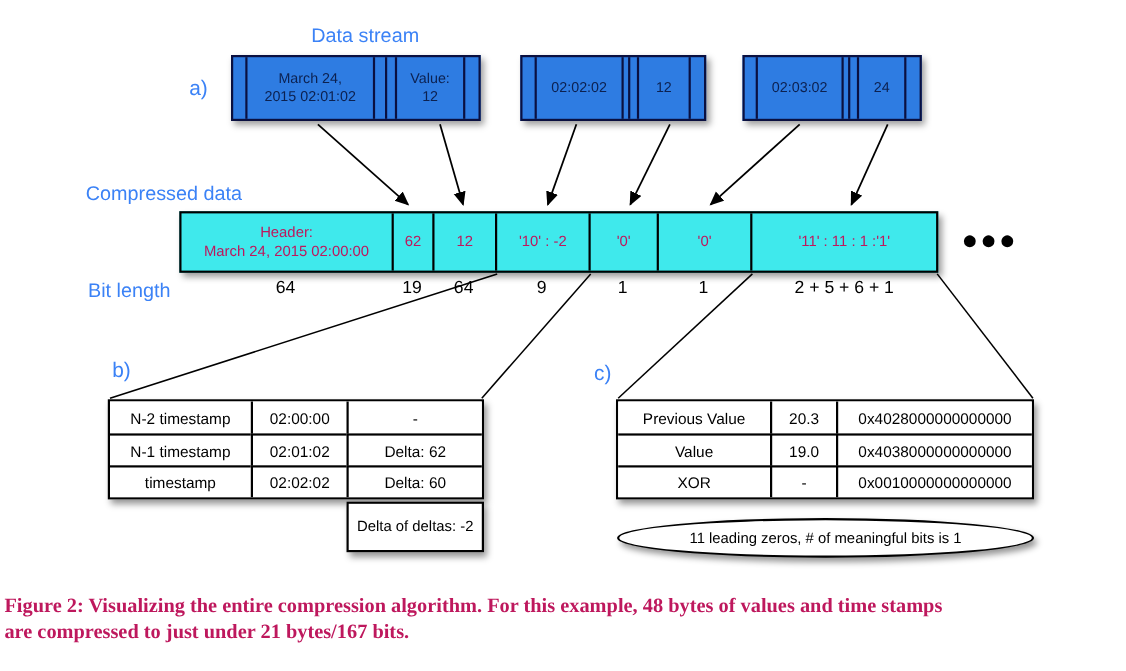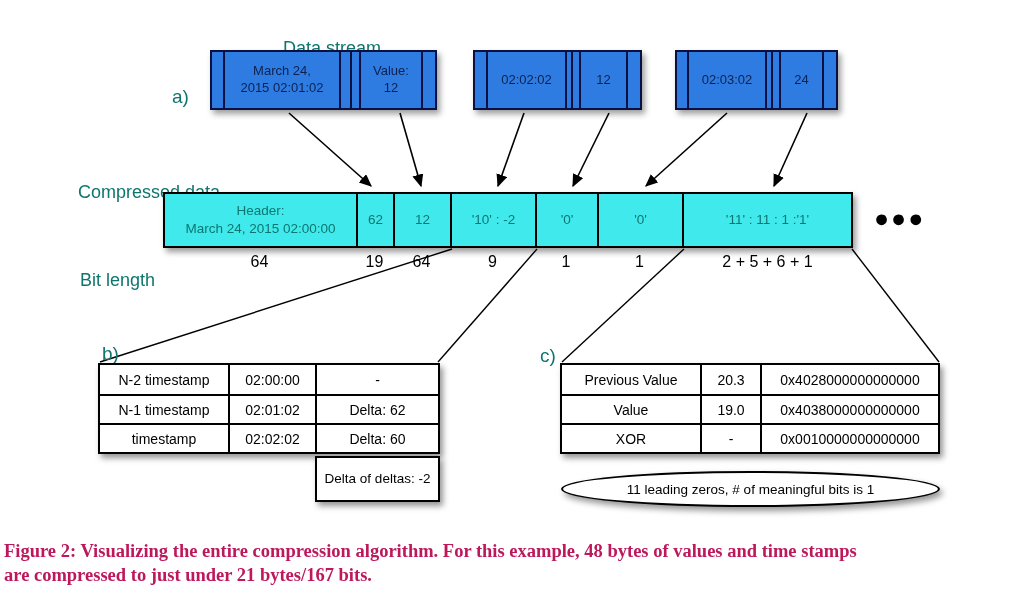--- a/index.html
+++ b/index.html
@@ -1,40 +1,40 @@
 <!DOCTYPE html>
 <html><head>
 <meta charset="utf-8">
 <style>
   html,body { margin:0; padding:0; background:#ffffff; }
   .stage {
     position:relative; width:1024px; height:610px; background:#ffffff;
     font-family:"Liberation Sans", sans-serif; overflow:hidden; color:#000;
   }
-  .lbl { position:absolute; color:#0f766e; white-space:nowrap;margin-top:16px; }
+  .lbl { position:absolute; color:#3b82f6; white-space:nowrap; }
 
   
   .stream-box {
     position:absolute; top:50px; height:60px; display:flex;
     background:#2e7ce2; border:2px solid #0a1040; box-sizing:border-box;
     box-shadow:3px 4px 6px rgba(0,0,0,0.38); color:#0c2150;
   }
   .stream-box .cell {
     box-sizing:border-box; border-right:2px solid #0a1040; flex:0 0 auto;
     display:flex; flex-direction:column; justify-content:center; align-items:center;
     text-align:center; font-size:13px; line-height:1.3; overflow:hidden;
   }
   .stream-box .cell:last-child { border-right:none; }
   .stream-box .grow { flex:1 1 auto; }
 
   
   .comp-bar {
     position:absolute; left:163px; top:192px; width:690px; height:56px;
     display:flex; background:#3fe9ec; border:2px solid #000; box-sizing:border-box;
-    box-shadow:3px 4px 6px rgba(0,0,0,0.4); color:#0f766e;
+    box-shadow:3px 4px 6px rgba(0,0,0,0.4); color:#be185d;
   }
   .comp-bar .seg {
     box-sizing:border-box; border-right:2px solid #000; flex:0 0 auto;
     display:flex; flex-direction:column; justify-content:center; align-items:center;
     text-align:center; font-size:13.5px; line-height:1.3; overflow:hidden;
   }
   .comp-bar .seg:last-child { border-right:none; flex:1 1 auto; }
 
   .bit-row {
     position:absolute; left:163px; top:253px; width:690px; height:20px; display:flex;

